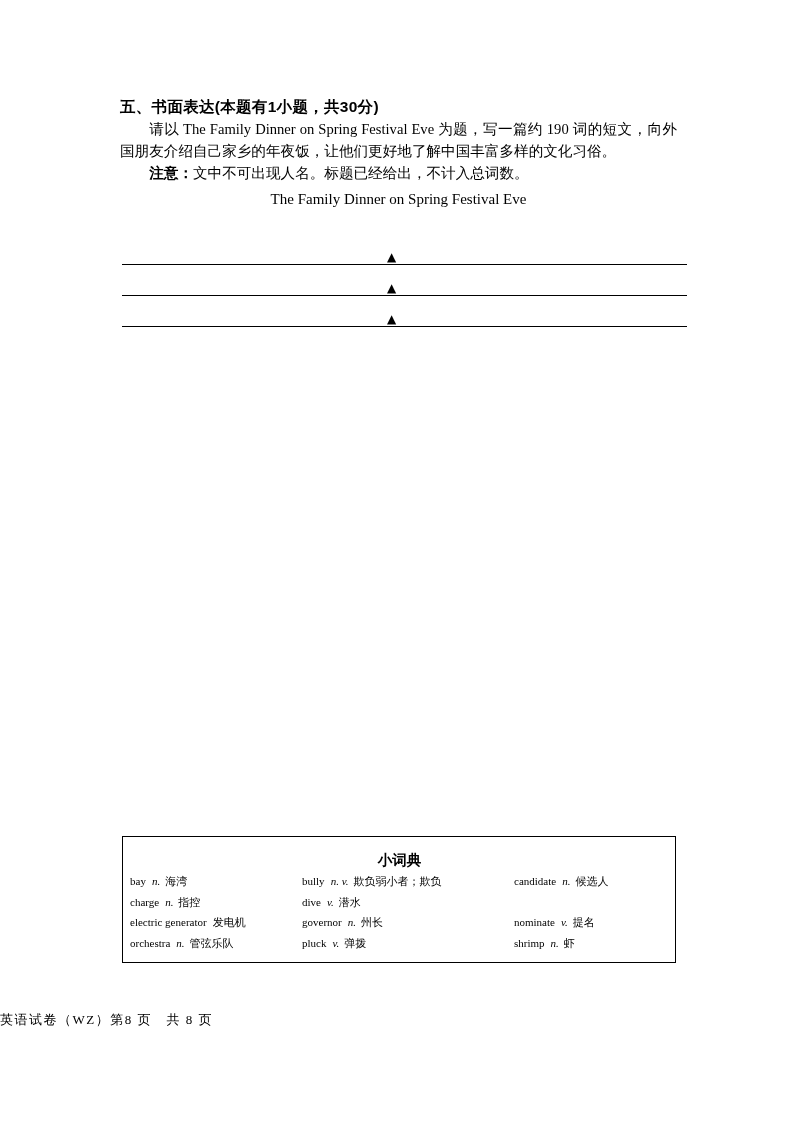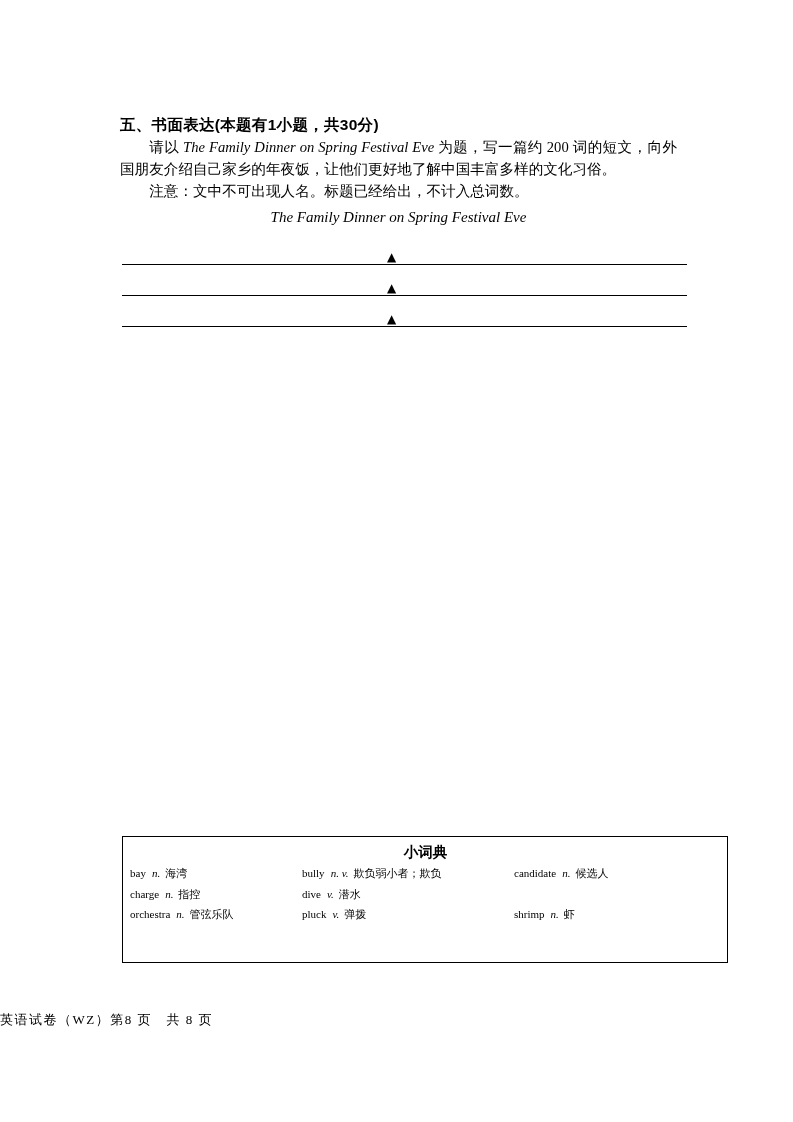--- a/index.html
+++ b/index.html
@@ -21,33 +21,31 @@
     width: 557px;
     font-size: 14.6px;
     line-height: 22px;
   }
   .section-heading {
     font-family: "Liberation Sans", "DejaVu Sans", sans-serif;
     font-weight: bold;
     font-size: 15.5px;
     line-height: 23px;
     letter-spacing: 0.3px;
-    margin-top: 18px;
   }
   .para {
     text-indent: 2em;
     text-align: justify;
   }
   .en-italic {
-    font-style: italic;
     font-family: "Liberation Serif", "DejaVu Serif", serif;
   }
   .note-label {
     font-family: "Liberation Sans", "DejaVu Sans", sans-serif;
-    font-weight: normal;
+    font-weight: bold;
     margin-top: 36px;
   }
   .essay-title {
     text-align: center;
     font-size: 15px;
     line-height: 24px;
     margin-top: 3px;
   }
   .answer-lines {
     position: absolute;
@@ -66,24 +64,24 @@
     position: relative;
     left: -13px;
     font-size: 12px;
     line-height: 14px;
     font-family: "DejaVu Sans", sans-serif;
   }
   .dict-box {
     position: absolute;
     left: 122px;
     top: 836px;
-    width: 606px;
+    width: 554px;
     height: 127px;
     border: 1.8px solid #000;
-    padding: 5px 6px 0 7px;
+    padding: 13px 6px 0 7px;
   }
   .dict-title {
     text-align: center;
     font-family: "Liberation Sans", "DejaVu Sans", sans-serif;
     font-weight: bold;
     font-size: 14.5px;
     line-height: 21px;
   }
   .dict-row {
     display: grid;
@@ -105,21 +103,21 @@
     letter-spacing: 1.5px;
   }
 </style>
 </head>
 <body>
 
 <div class="page">
 
   <div class="text-block">
     <div class="section-heading">五、书面表达(本题有1小题，共30分)</div>
-    <p class="para"><span>请以 </span><span class="en-italic">The Family Dinner on Spring Festival Eve</span><span> 为题，写一篇约 200 词的短文，向外国朋友介绍自己家乡的年夜饭，让他们更好地了解中国丰富多样的文化习俗。</span></p>
+    <p class="para"><span>请以 </span><span class="en-italic">The Family Dinner on Spring Festival Eve</span><span> 为题，写一篇约 190 词的短文，向外国朋友介绍自己家乡的年夜饭，让他们更好地了解中国丰富多样的文化习俗。</span></p>
     <p class="para"><span class="note-label">注意：</span><span>文中不可出现人名。标题已经给出，不计入总词数。</span></p>
     <div class="essay-title en-italic">The Family Dinner on Spring Festival Eve</div>
   </div>
 
   <div class="answer-lines">
     <div class="answer-line">
         <span class="marker">▲</span>
       </div>
     <div class="answer-line">
         <span class="marker">▲</span>
@@ -136,20 +134,25 @@
       <div class="dict-cell"><span class="dict-word">bay</span><span class="dict-pos">n.</span><span class="dict-meaning">海湾</span></div>
       <div class="dict-cell"><span class="dict-word">bully</span><span class="dict-pos">n. v.</span><span class="dict-meaning">欺负弱小者；欺负</span></div>
       <div class="dict-cell"><span class="dict-word">candidate</span><span class="dict-pos">n.</span><span class="dict-meaning">候选人</span></div>
     </div>
 
     <div class="dict-row">
       <div class="dict-cell"><span class="dict-word">charge</span><span class="dict-pos">n.</span><span class="dict-meaning">指控</span></div>
       <div class="dict-cell"><span class="dict-word">dive</span><span class="dict-pos">v.</span><span class="dict-meaning">潜水</span></div>
     </div>
 
+    <div class="dict-row">
+      <div class="dict-cell"><span class="dict-word">electric generator</span><span class="dict-pos"></span><span class="dict-meaning">发电机</span></div>
+      <div class="dict-cell"><span class="dict-word">governor</span><span class="dict-pos">n.</span><span class="dict-meaning">州长</span></div>
+      <div class="dict-cell"><span class="dict-word">nominate</span><span class="dict-pos">v.</span><span class="dict-meaning">提名</span></div>
+    </div>
 
     <div class="dict-row">
       <div class="dict-cell"><span class="dict-word">orchestra</span><span class="dict-pos">n.</span><span class="dict-meaning">管弦乐队</span></div>
       <div class="dict-cell"><span class="dict-word">pluck</span><span class="dict-pos">v.</span><span class="dict-meaning">弹拨</span></div>
       <div class="dict-cell"><span class="dict-word">shrimp</span><span class="dict-pos">n.</span><span class="dict-meaning">虾</span></div>
     </div>
 
   </div>
 
   <div class="footer">英语试卷（WZ）第8 页　共 8 页</div>

